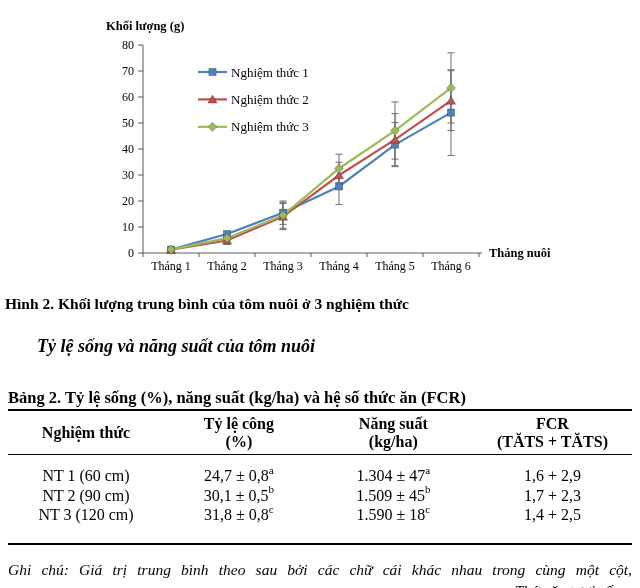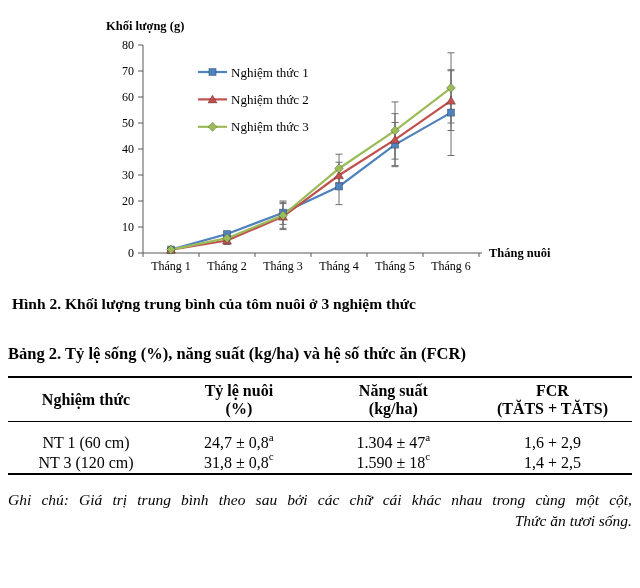--- a/index.html
+++ b/index.html
@@ -15,36 +15,36 @@
   
   .chart-block { margin: 0; padding: 0; }
   #chart-svg { display: block; }
   #chart-svg text { fill: #000; }
   #chart-svg .tick   { font: 12px "Liberation Serif", serif; }
   #chart-svg .axis-title { font: bold 12.5px "Liberation Serif", serif; }
   #chart-svg .legend-label { font: 13px "Liberation Serif", serif; }
 
   
   .fig-caption {
-    margin: 11px 12px 0 12px;
+    margin: 11px 12px 0 5px;
     font-size: 15.5px; font-weight: bold;
     line-height: 19px;
   }
   .section-heading {
     margin: 23px 8px 0 37px;
     font-size: 18px; font-weight: bold; font-style: italic;
     line-height: 21px;
   }
 
   
   .table-block { margin: 31px 8px 0 8px; }
   .table-title {
     font-size: 16.5px; font-weight: bold;
     line-height: 19px;
-    padding-bottom: 13px;
+    padding-bottom: 2px;
     border-bottom: 2px solid #000;
   }
   table.results {
     width: 100%;
     border-collapse: collapse;
     table-layout: fixed;
   }
   table.results th, table.results td {
     text-align: center;
     padding: 0;
@@ -54,21 +54,21 @@
     font-weight: bold;
     line-height: 18px;
     padding: 4px 0 3px 0;
     border-bottom: 1.5px solid #000;
     vertical-align: middle;
   }
   table.results tbody td { line-height: 19.5px; }
   table.results tbody tr:first-child td { padding-top: 11px; }
   table.results tbody tr:last-child td {
     border-bottom: 2px solid #000;
-    padding-bottom: 1px;
+    padding-bottom: 18px;
   }
   table.results sup {
     font-size: 11px;
     position: relative; top: -1px;
     line-height: 0;
   }
 
   
   .note {
     margin: 14px 8px 0 8px;
@@ -203,58 +203,65 @@
         <line x1="198" y1="99.4" x2="227" y2="99.4" stroke="#C0504D" stroke-width="2.2"></line>
         <polygon points="212.5,95 217.1,103 207.9,103" stroke="rgba(0,0,0,0.3)" stroke-width="0.8" fill="#C0504D"></polygon>
         <text x="231" y="103.9" class="legend-label">Nghiệm thức 2</text>
         <line x1="198" y1="126.8" x2="227" y2="126.8" stroke="#9BBB59" stroke-width="2.2"></line>
         <polygon points="212.5,122.2 216.9,126.8 212.5,131.4 208.1,126.8" stroke="rgba(0,0,0,0.3)" stroke-width="0.8" fill="#9BBB59"></polygon>
         <text x="231" y="131.3" class="legend-label">Nghiệm thức 3</text>
       </svg>
     <figcaption class="fig-caption">Hình 2. Khối lượng trung bình của tôm nuôi ở 3 nghiệm thức</figcaption>
   </figure>
 
+  <h3 class="section-heading">Tỷ lệ sống và năng suất của tôm nuôi</h3>
 
   <div class="table-block">
     <div class="table-title">Bảng 2. Tỷ lệ sống (%), năng suất (kg/ha) và hệ số thức ăn (FCR)</div>
 
     <table class="results">
       <colgroup>
         <col style="width:25%">
         <col style="width:24%">
         <col style="width:25.5%">
         <col style="width:25.5%">
       </colgroup>
       <thead>
         <tr>
           <th>
             <div>Nghiệm thức</div>
           </th>
           <th>
-            <div>Tỷ lệ nuôi</div>
+            <div>Tỷ lệ công</div>
             <div>(%)</div>
           </th>
           <th>
             <div>Năng suất</div>
             <div>(kg/ha)</div>
           </th>
           <th>
             <div>FCR</div>
             <div>(TĂTS + TĂTS)</div>
           </th>
         </tr>
       </thead>
       <tbody>
         <tr>
           <td>NT 1 (60 cm)</td>
           <td><span>24,7 ± 0,8</span><sup>a</sup></td>
           <td><span>1.304 ± 47</span><sup>a</sup></td>
           <td>1,6 + 2,9</td>
         </tr>
         <tr>
+          <td>NT 2 (90 cm)</td>
+          <td><span>30,1 ± 0,5</span><sup>b</sup></td>
+          <td><span>1.509 ± 45</span><sup>b</sup></td>
+          <td>1,7 + 2,3</td>
+        </tr>
+        <tr>
           <td>NT 3 (120 cm)</td>
           <td><span>31,8 ± 0,8</span><sup>c</sup></td>
           <td><span>1.590 ± 18</span><sup>c</sup></td>
           <td>1,4 + 2,5</td>
         </tr>
       </tbody>
     </table>
   </div>
 
   <p class="note">

